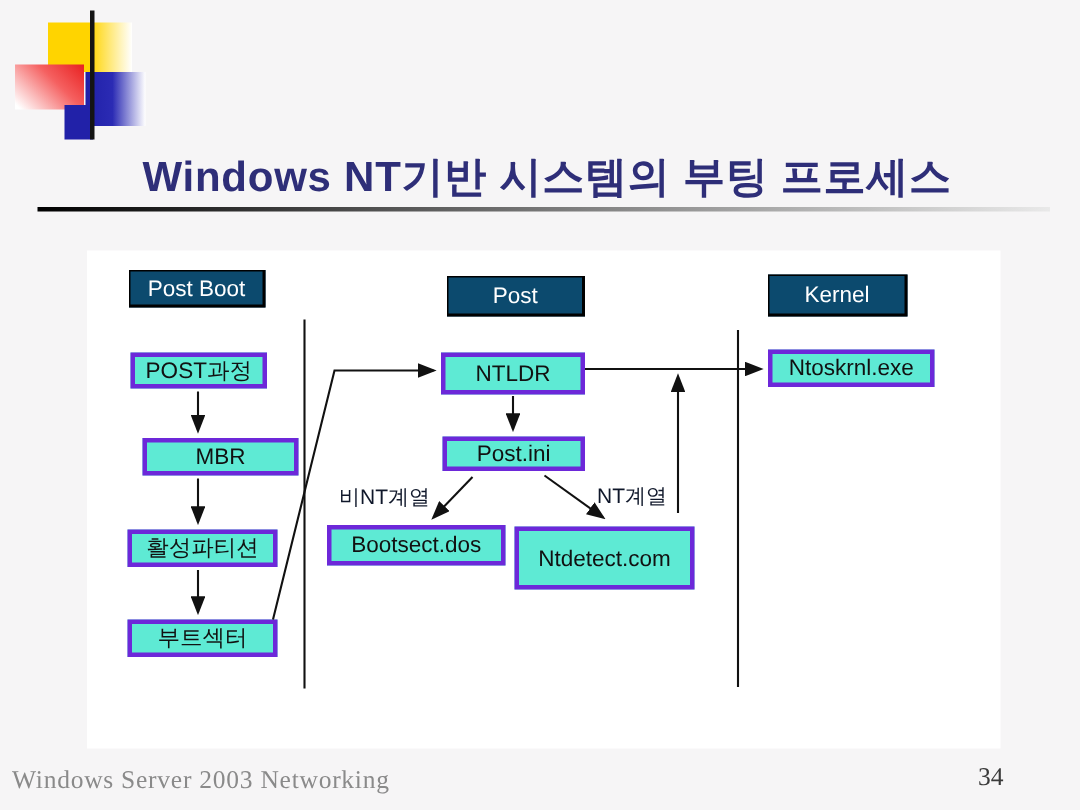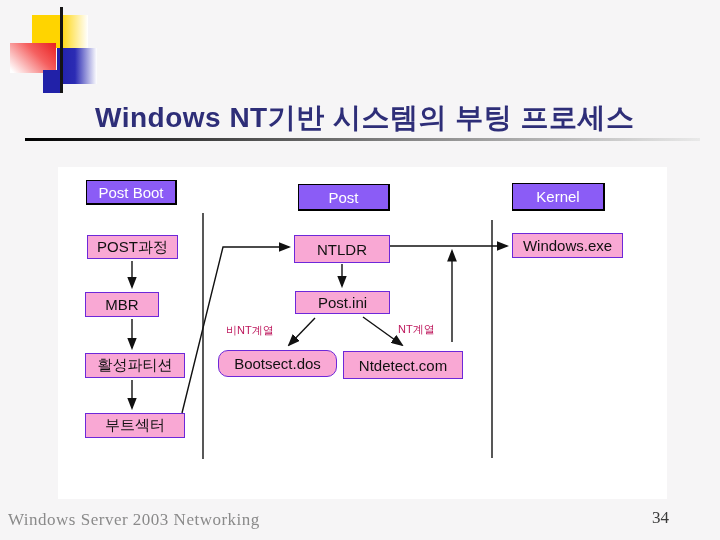--- a/index.html
+++ b/index.html
@@ -8,32 +8,32 @@
     background:#F6F5F6;
     font-family:"Liberation Sans", sans-serif;
   }
   .abs{position:absolute;}
   .title{
     font-size:28px;font-weight:bold;color:#2E2E78;
     letter-spacing:0.5px;white-space:nowrap;
   }
   .panel{background:#FFFFFF;}
   .hdr{
-    background:#8b5cf6;color:#FFFFFF;
+    background:#0c4a6e;color:#FFFFFF;
     border:1px solid #000;border-right-width:2px;border-bottom-width:2px;
     display:flex;align-items:center;justify-content:center;
     font-size:15px;box-sizing:border-box;
   }
   .node{
-    background:#f9a8d4;color:#111;
-    border:1px solid #6d28d9;
+    background:#5eead4;color:#111;
+    border:3px solid #6d28d9;
     display:flex;align-items:center;justify-content:center;
     font-size:15px;box-sizing:border-box;white-space:nowrap;
   }
-  .edge-label{font-size:11px;color:#be185d;white-space:nowrap;}
+  .edge-label{font-size:14px;color:#0f172a;white-space:nowrap;}
   .footer{
     font-family:"Liberation Serif", serif;
     font-size:17px;color:#8A8A8A;letter-spacing:0.5px;white-space:nowrap;
   }
   .pagenum{
     font-family:"Liberation Serif", serif;
     font-size:17px;color:#3A3A3A;
   }
   svg{position:absolute;left:0;top:0;}
 </style>
@@ -52,28 +52,28 @@
 
 <div class="abs" style="left:25px;top:138px;width:675px;height:3px;background:linear-gradient(to right,#000000 0%,#555 35%,#BBBBBB 80%,#E9E9E9 100%);"></div>
 
 <div class="abs panel" style="left:58px;top:167px;width:609px;height:332px;"></div>
 
 <div class="abs hdr" style="left:86px;top:180px;width:91px;height:25px;">Post Boot</div>
 <div class="abs hdr" style="left:298px;top:184px;width:92px;height:27px;">Post</div>
 <div class="abs hdr" style="left:512px;top:183px;width:93px;height:28px;text-align:right;">Kernel</div>
 
 <div class="abs node" style="left:87px;top:235px;width:91px;height:24px;">POST과정</div>
-<div class="abs node" style="left:85px;top:292px;width:74px;height:25px;">MBR</div>
+<div class="abs node" style="left:95px;top:292px;width:104px;height:25px;">MBR</div>
 <div class="abs node" style="left:85px;top:353px;width:100px;height:25px;">활성파티션</div>
 <div class="abs node" style="left:85px;top:413px;width:100px;height:25px;">부트섹터</div>
 <div class="abs node" style="left:294px;top:235px;width:96px;height:28px;text-align:right;">NTLDR</div>
 <div class="abs node" style="left:295px;top:291px;width:95px;height:23px;">Post.ini</div>
-<div class="abs node" style="left:218px;top:350px;width:119px;height:27px;border-radius:10px;">Bootsect.dos</div>
-<div class="abs node" style="left:343px;top:351px;width:120px;height:28px;">Ntdetect.com</div>
-<div class="abs node" style="left:512px;top:233px;width:111px;height:25px;">Windows.exe</div>
+<div class="abs node" style="left:218px;top:350px;width:119px;height:27px;">Bootsect.dos</div>
+<div class="abs node" style="left:343px;top:351px;width:120px;height:42px;">Ntdetect.com</div>
+<div class="abs node" style="left:512px;top:233px;width:111px;height:25px;">Ntoskrnl.exe</div>
 
 <div class="abs edge-label" style="left:226px;top:323px;">비NT계열</div>
 <div class="abs edge-label" style="left:398px;top:322px;text-align:right;">NT계열</div>
 
 <svg width="720" height="540">
   <defs>
     <marker id="arr" markerWidth="9" markerHeight="7" refX="7.5" refY="3.5" orient="auto">
       <path d="M0,0 L9,3.5 L0,7 z" fill="#111"></path>
     </marker>
   </defs>

